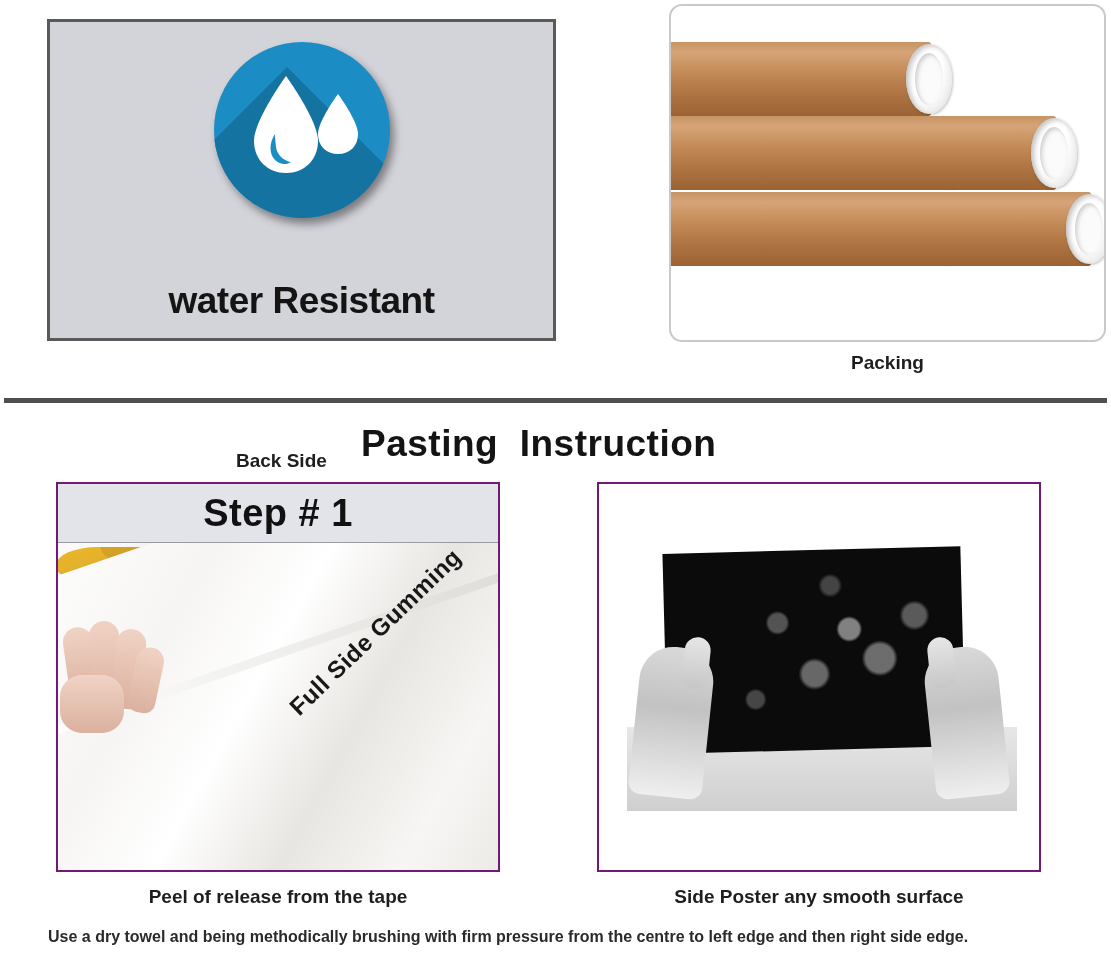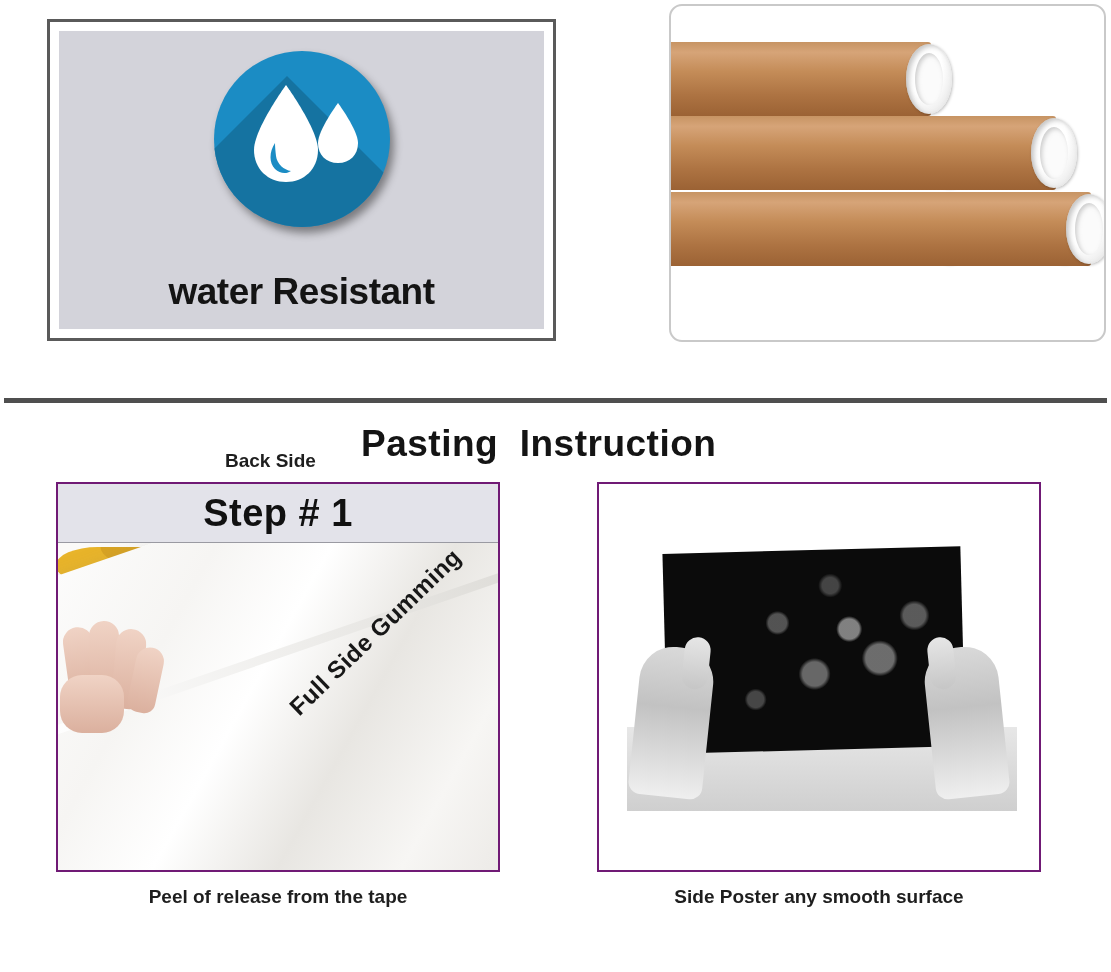--- a/index.html
+++ b/index.html
@@ -26,21 +26,20 @@
   
   #water-panel {
     position: absolute;
     left: 47px;
     top: 19px;
     width: 509px;
     height: 322px;
     border: 3px solid #5a5a5a;
     background: #ffffff;
     box-sizing: border-box;
-    padding: 9px;
   }
   #water-panel-inner {
     width: 100%;
     height: 100%;
     background: #d3d3da;
     position: relative;
     box-sizing: border-box;
   }
   #water-badge {
     position: absolute;
@@ -160,21 +159,21 @@
     left: 361px;
     top: 423px;
     font-size: 37px;
     font-weight: bold;
     color: #141414;
     letter-spacing: 0.5px;
     white-space: pre;
   }
   #back-side-label {
     position: absolute;
-    left: 225px;
+    left: 236px;
     top: 450px;
     font-size: 19px;
     font-weight: bold;
     color: #1e1e1e;
   }
 
   .step-panel {
     position: absolute;
     top: 482px;
     width: 444px;
@@ -387,20 +386,21 @@
         <div class="cap"></div>
       </div>
       <div class="tube" style="left:130px; top:186px; width:265px;">
         <div class="cap"></div>
       </div>
       <div class="tube" style="left:260px; top:186px; width:160px;">
         <div class="cap"></div>
       </div>
     </div>
   </div>
+  <div id="packing-caption">Packing</div>
 </div>
 
 <div id="divider"></div>
 
 <div id="pasting-heading">Pasting  Instruction</div>
 <div id="back-side-label">Back Side</div>
 
 <div id="step1-panel" class="step-panel">
   <div class="step-header">
     <span class="step-header-text">Step # 1</span>
@@ -440,13 +440,14 @@
     <div id="s2-hand-right" class="s2-hand">
       <div class="thumb"></div>
     </div>
   </div>
 </div>
 
 <div id="step1-caption" class="step-caption">Peel of release from the tape</div>
 <div id="step2-caption" class="step-caption">Side Poster any smooth surface</div>
 
 <div id="bottom-note">
+  <div>Use a dry towel and being methodically brushing with firm pressure from the centre to left edge and then right side edge.</div>
 </div>
 
 </body></html>

